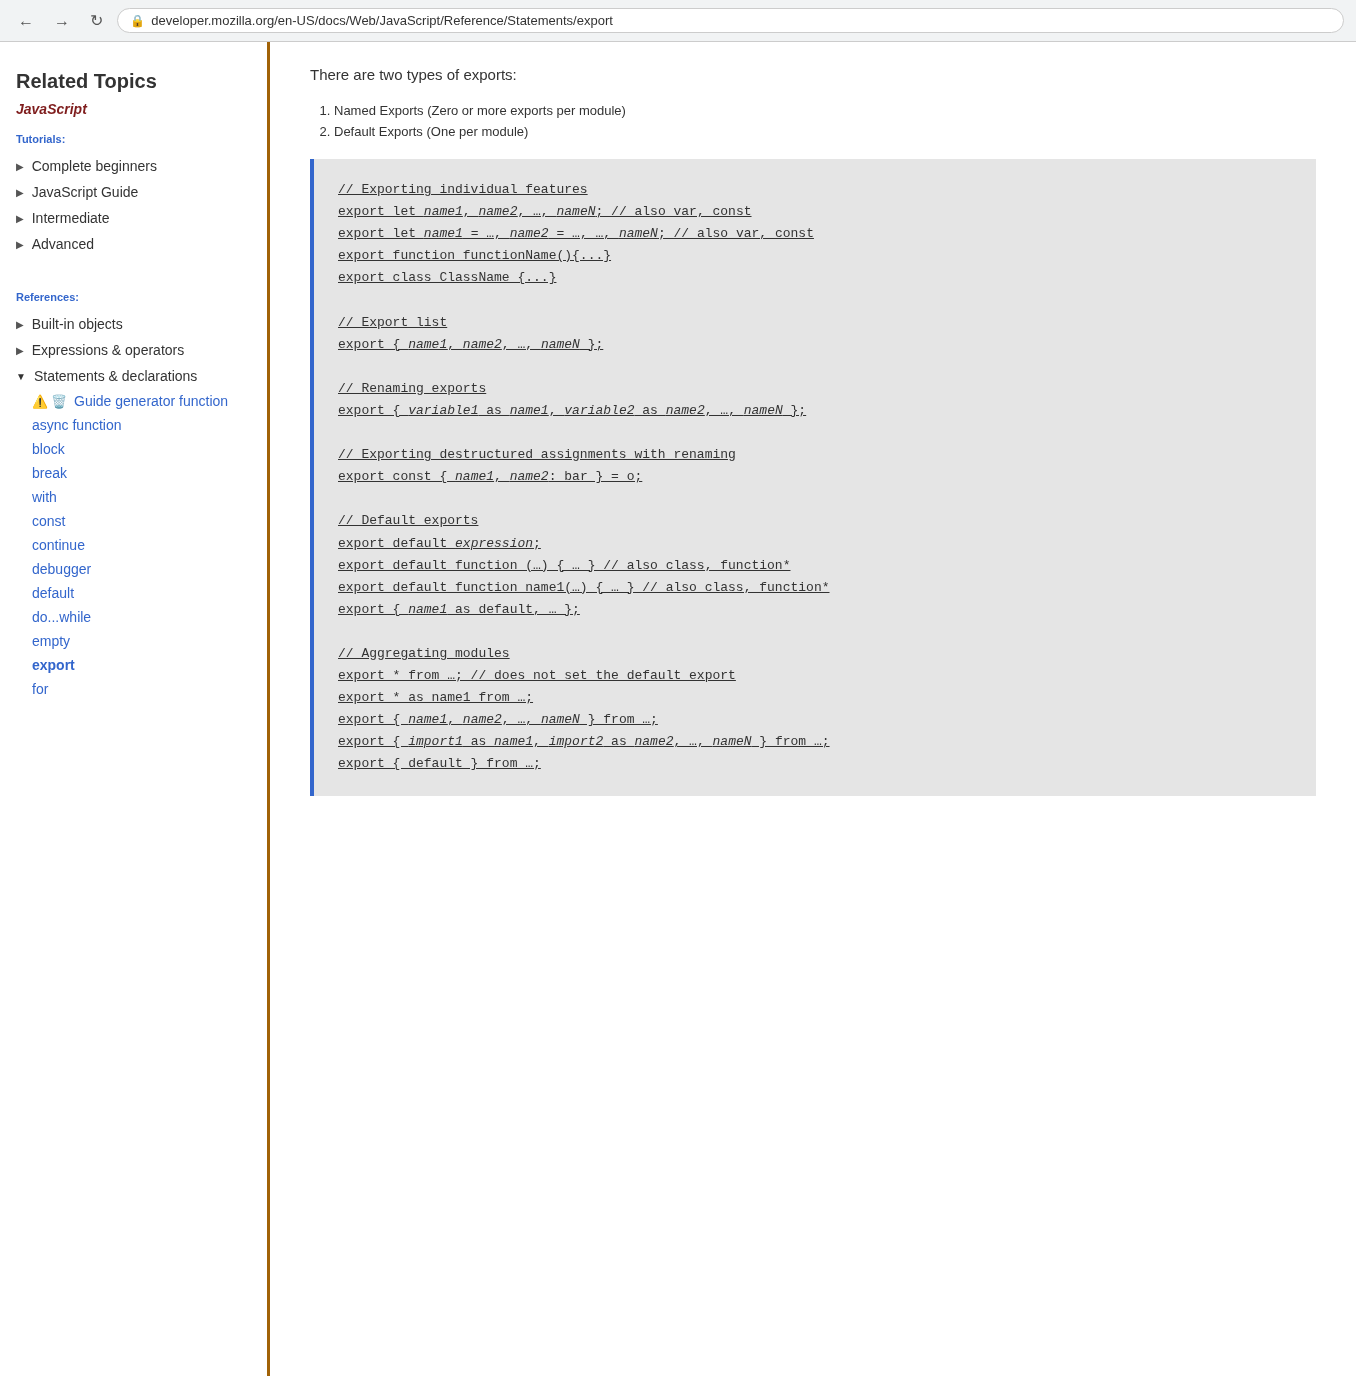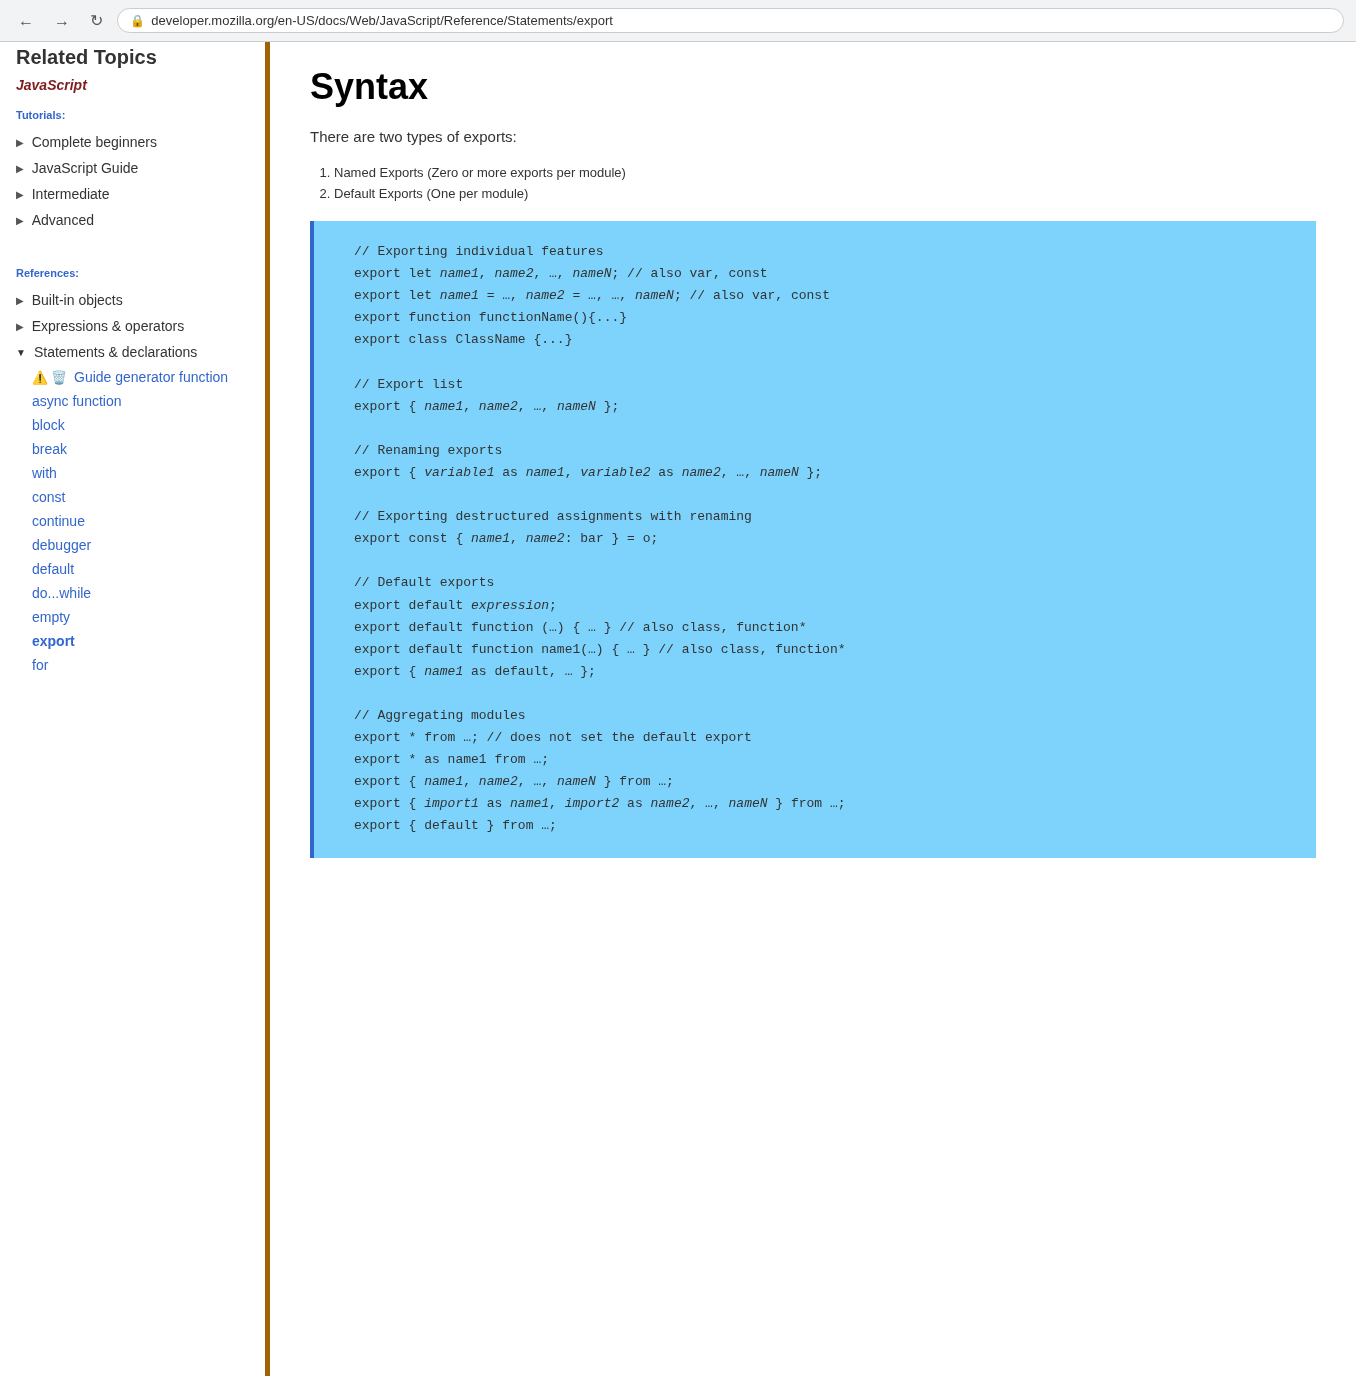--- a/index.html
+++ b/index.html
@@ -39,22 +39,22 @@
       color: #333;
     }
     .lock-icon { color: #555; font-size: 12px; }
     .page-layout {
       display: flex;
       min-height: calc(100vh - 42px);
     }
     .sidebar {
       width: 270px;
       min-width: 270px;
-      padding: 4px 16px;
-      border-right: 5px solid #a16207;
+      padding: 28px 16px;
+      border-right: 3px solid #a16207;
       overflow-y: auto;
     }
     .sidebar-title {
       font-size: 20px;
       font-weight: bold;
       color: #333;
       margin-bottom: 8px;
     }
     .sidebar-javascript-link {
       color: #7f1d1d;
@@ -119,29 +119,30 @@
     .export-list {
       margin-left: 24px;
       margin-bottom: 20px;
     }
     .export-list li {
       font-size: 13px;
       margin-bottom: 6px;
       color: #333;
     }
     .code-block {
-      background: #7dd3fc;
+      background: #e5e5e5;
       border-left: 4px solid #3366cc;
-      padding: 20px 40px;
+      padding: 20px 24px;
       font-family: 'Courier New', Courier, monospace;
       font-size: 13px;
       line-height: 1.7;
       color: #333;
       white-space: pre;
       overflow-x: auto;
+      text-decoration: underline;
     }
     .code-block .italic { font-style: italic; }
     .code-comment { color: #333; }
   </style>
 </head>
 <body>
 
 <div class="browser-chrome">
   <button class="nav-btn">←</button>
   <button class="nav-btn">→</button>
@@ -228,21 +229,20 @@
     </div>
     <div class="sidebar-sub-item active">
       <span>export</span>
     </div>
     <div class="sidebar-sub-item">
       <span>for</span>
     </div>
   </div>
 
   <div class="main-content">
-    <h1>Syntax</h1>
     <p class="intro-text">There are two types of exports:</p>
     <ol class="export-list">
       <li>Named Exports (Zero or more exports per module)</li>
       <li>Default Exports (One per module)</li>
     </ol>
 
     <div class="code-block"><span class="code-comment">// Exporting individual features</span>
 export let <span class="italic">name1</span>, <span class="italic">name2</span>, …, <span class="italic">nameN</span>; // also var, const
 export let <span class="italic">name1</span> = …, <span class="italic">name2</span> = …, …, <span class="italic">nameN</span>; // also var, const
 export function functionName(){...}

